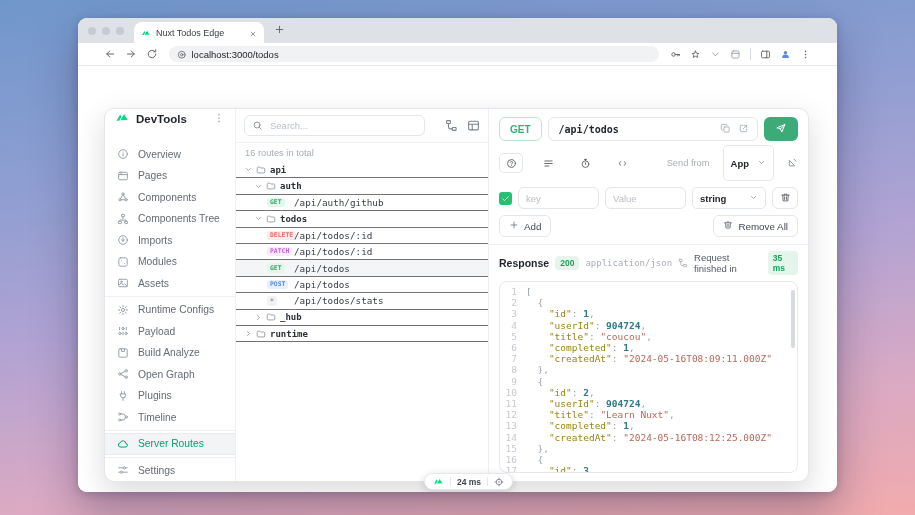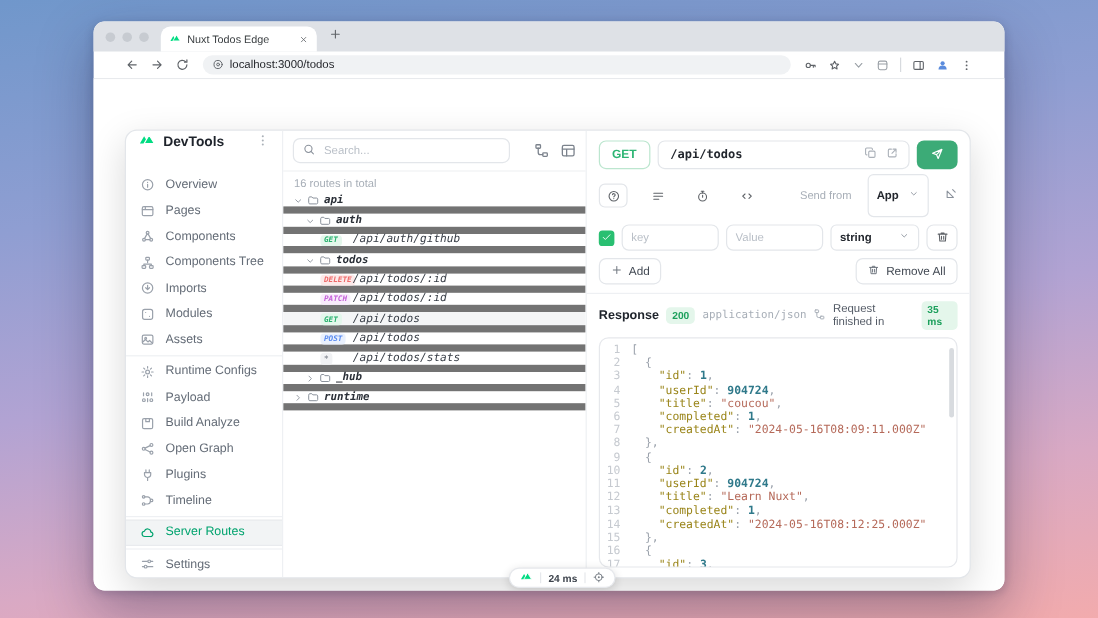--- a/index.html
+++ b/index.html
@@ -43,21 +43,21 @@
   .side-label{white-space:nowrap;overflow:hidden;}
 
   .mid{width:253px;border-right:1px solid #eef0f3;flex:none;display:flex;flex-direction:column;}
   .mid-top{display:flex;align-items:center;padding:6px 8px;border-bottom:1px solid #f0f2f4;gap:20px;}
   .searchbox{flex:1;height:21px;border:1px solid #e3e6ea;border-radius:6px;display:flex;align-items:center;gap:5px;padding:0 7px;}
   .searchbox .icw{color:#8b929c;}
   .searchbox input{border:none;outline:none;flex:1;min-width:0;font-size:9.5px;color:#333;background:transparent;font-family:"Liberation Sans",sans-serif;}
   input::placeholder{color:#b9bfc7;}
   .count{font-size:9.3px;color:#a7aeb7;padding:5px 9px 4px;}
   .tree{flex:1;overflow:hidden;}
-  .trow{height:16.4px;display:flex;align-items:flex-end;border-bottom:6px solid #737373;font-style:italic;}
+  .trow{height:16.4px;display:flex;align-items:center;border-bottom:1px solid #737373;}
   .trow.selected{background:#f4f5f6;}
   .fname{font-family:"DejaVu Sans Mono",monospace;font-size:9px;font-weight:700;color:#2a2f37;}
   .badge-zone{width:27px;flex:none;display:flex;}
   .mbadge{font-family:"DejaVu Sans Mono",monospace;font-size:6.4px;font-weight:700;padding:1.5px 3px;border-radius:3px;line-height:1;}
   .m-GET{color:#27b26e;background:#e4f7ec;}
   .m-DELETE{color:#ef6a6a;background:#fdeaea;}
   .m-PATCH{color:#c45fd8;background:#f8ecfc;}
   .m-POST{color:#5a8bf0;background:#e9f0fd;}
   .m-star{color:#8a8f98;background:#f1f2f4;}
   .rpath{font-family:"DejaVu Sans Mono",monospace;font-size:9.3px;color:#363c45;white-space:nowrap;}

